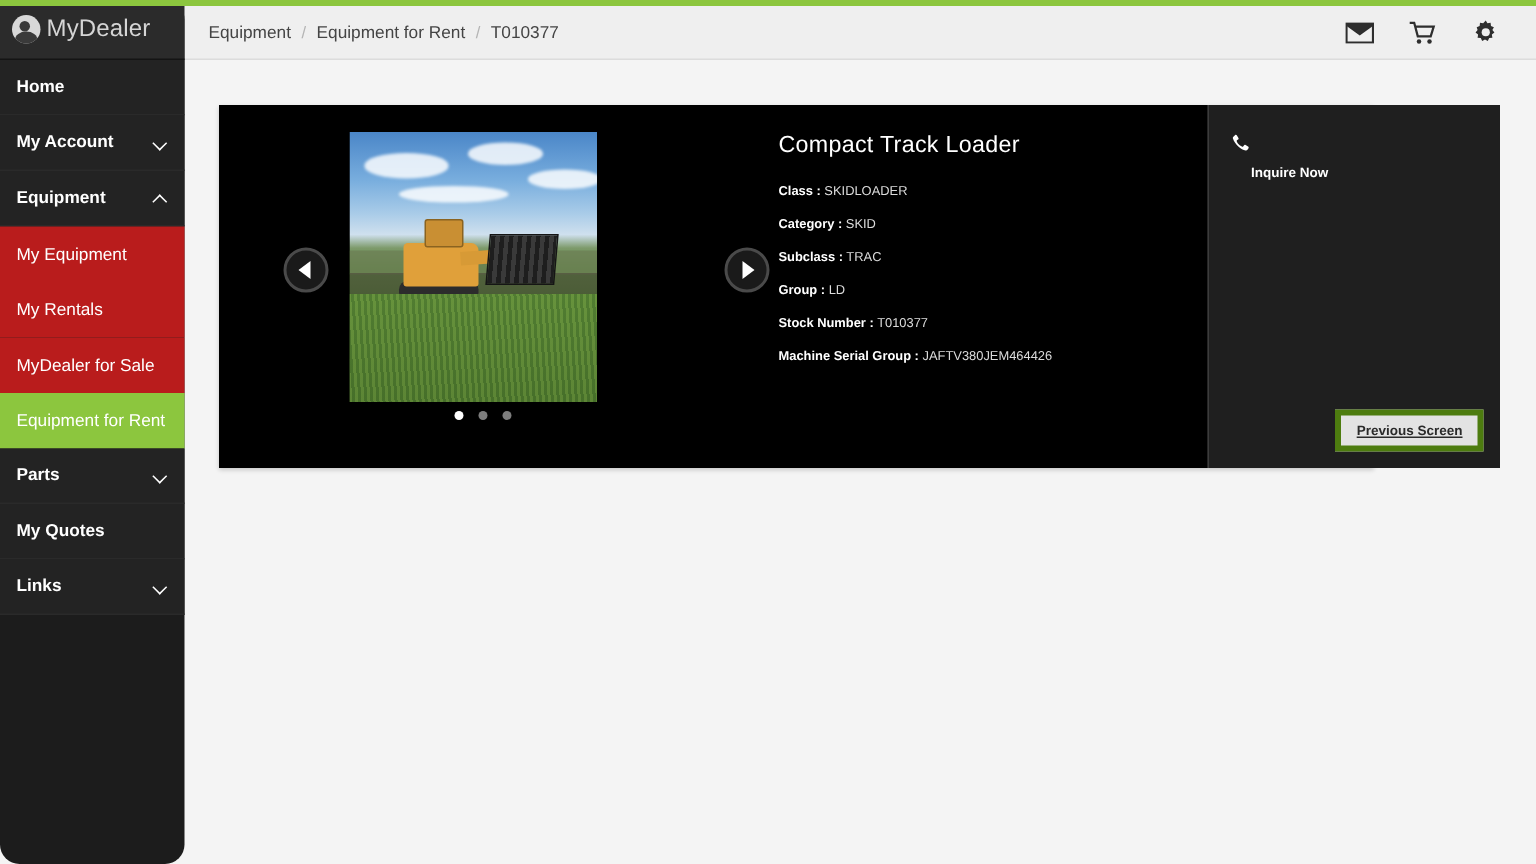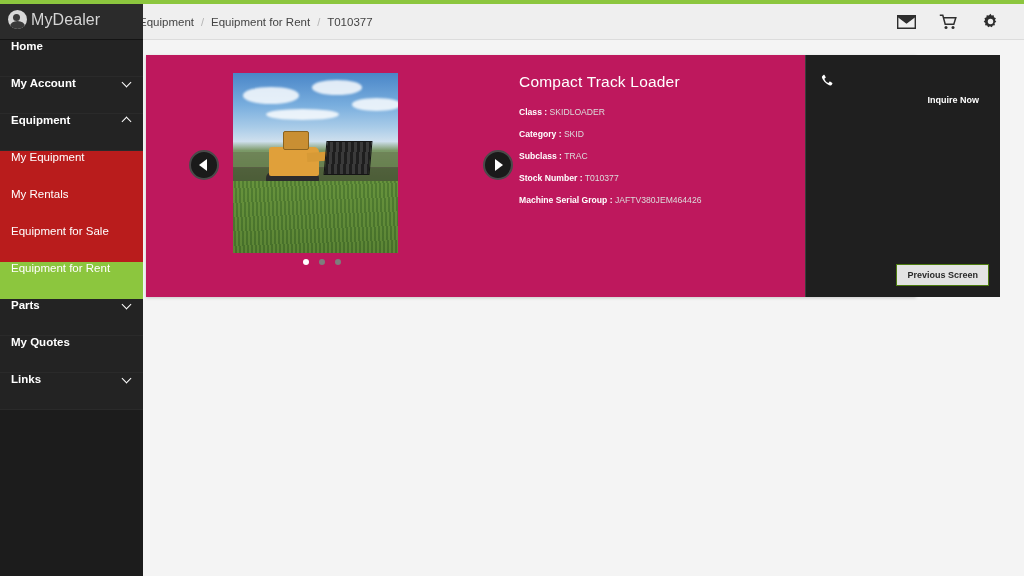--- a/index.html
+++ b/index.html
@@ -23,24 +23,25 @@
     width: 1024px;
     height: 4px;
     background: #8cc63e;
     z-index: 30;
   }
 
   
   .sidebar {
     position: absolute;
     top: 0; left: 0;
-    width: 143px;
+    width: 123px;
     height: 576px;
     background: #1c1c1c;
     z-index: 20;
+    border-radius: 13px;
   }
 
   .brand {
     height: 40px;
     background: #2b2b2b;
     display: flex;
     align-items: center;
     padding-left: 8px;
     border-bottom: 1px solid #141414;
   }
@@ -71,20 +72,21 @@
   }
   .brand-text {
     color: #d5d5d5;
     font-size: 16px;
     letter-spacing: .1px;
   }
 
   .nav-item {
     position: relative;
     display: flex;
+    align-items: center;
     height: 37px;
     padding: 0 11px;
     color: #ffffff;
     font-size: 11.5px;
     border-bottom: 1px solid #2a2a2a;
     cursor: pointer;
     background: #1c1c1c;
   }
   .nav-item.lvl0 { font-weight: bold; background: #232323; }
   .nav-item.lvl1 { font-weight: normal; background: #b91c1c; border-bottom: none; }
@@ -151,24 +153,24 @@
     display: flex;
     align-items: center;
     justify-content: center;
   }
   .hicon svg { display: block; }
 
   
   .panel {
     position: absolute;
     left: 146px;
-    top: 55px;
+    top: 70px;
     width: 770px;
     height: 242px;
-    background: #be185d;
+    background: #000000;
     box-shadow: 0 1px 3px rgba(0,0,0,.18);
     z-index: 5;
   }
 
   .panel-left {
     position: absolute;
     left: 0; top: 0;
     width: 659px;
     height: 242px;
   }
@@ -356,39 +358,40 @@
     width: 16px; height: 16px;
     margin-left: 12px;
     color: #ffffff;
     display: flex;
     align-items: center;
     justify-content: center;
     flex: none;
   }
   .inquire-label {
     flex: 1 1 auto;
-    text-align: right;
+    text-align: left;
     color: #ffffff;
     font-size: 9px;
     font-weight: bold;
     padding-right: 22px;
     margin-top: 39px;
   }
 
   .prev-btn {
     position: absolute;
     right: 11px; bottom: 11px;
     background: #e3e3e3;
-    border: 1px solid #4d7c0f;
+    border: 4px solid #4d7c0f;
     color: #2a2a2a;
     font-size: 9px;
     font-weight: bold;
     padding: 5px 10px;
     cursor: pointer;
     font-family: "Liberation Sans", sans-serif;
+    text-decoration: underline;
   }
 </style>
 </head>
 <body>
 
 <div class="topbar-accent"></div>
 
 <aside class="sidebar">
   <div class="brand">
     <span class="brand-mark"></span>
@@ -406,21 +409,21 @@
         <span class="nav-label">Equipment</span>
         <span class="chev up"></span>
       </div>
       <div class="nav-item lvl1">
         <span class="nav-label">My Equipment</span>
       </div>
       <div class="nav-item lvl1">
         <span class="nav-label">My Rentals</span>
       </div>
       <div class="nav-item lvl1">
-        <span class="nav-label">Equipment for Sale</span>
+        <span class="nav-label">MyDealer for Sale</span>
       </div>
       <div class="nav-item lvl1 active">
         <span class="nav-label">Equipment for Rent</span>
       </div>
       <div class="nav-item lvl0">
         <span class="nav-label">Parts</span>
         <span class="chev"></span>
       </div>
       <div class="nav-item lvl0">
         <span class="nav-label">My Quotes</span>
@@ -498,20 +501,21 @@
           <span class="dot"></span>
         </div>
     </div>
 
     <div class="specs">
       <h1 class="spec-title">Compact Track Loader</h1>
       <div id="spec-list">
           <div class="spec-row"><span class="spec-key">Class :</span> <span class="spec-val">SKIDLOADER</span></div>
           <div class="spec-row"><span class="spec-key">Category :</span> <span class="spec-val">SKID</span></div>
           <div class="spec-row"><span class="spec-key">Subclass :</span> <span class="spec-val">TRAC</span></div>
+          <div class="spec-row"><span class="spec-key">Group :</span> <span class="spec-val">LD</span></div>
           <div class="spec-row"><span class="spec-key">Stock Number :</span> <span class="spec-val">T010377</span></div>
           <div class="spec-row"><span class="spec-key">Machine Serial Group :</span> <span class="spec-val">JAFTV380JEM464426</span></div>
         </div>
     </div>
 
   </div>
 
   <div class="panel-right">
     <div class="inquire-row">
       <span class="phone-icon">

